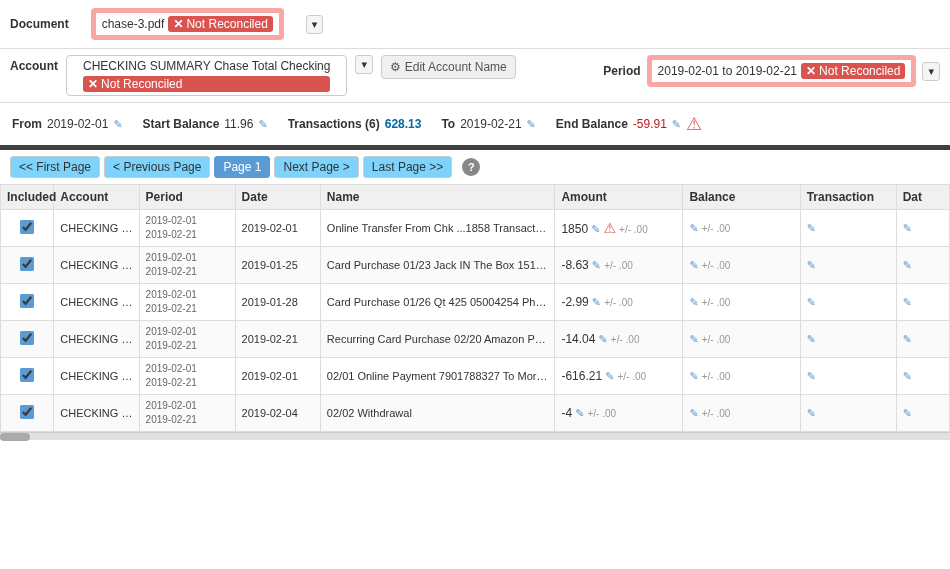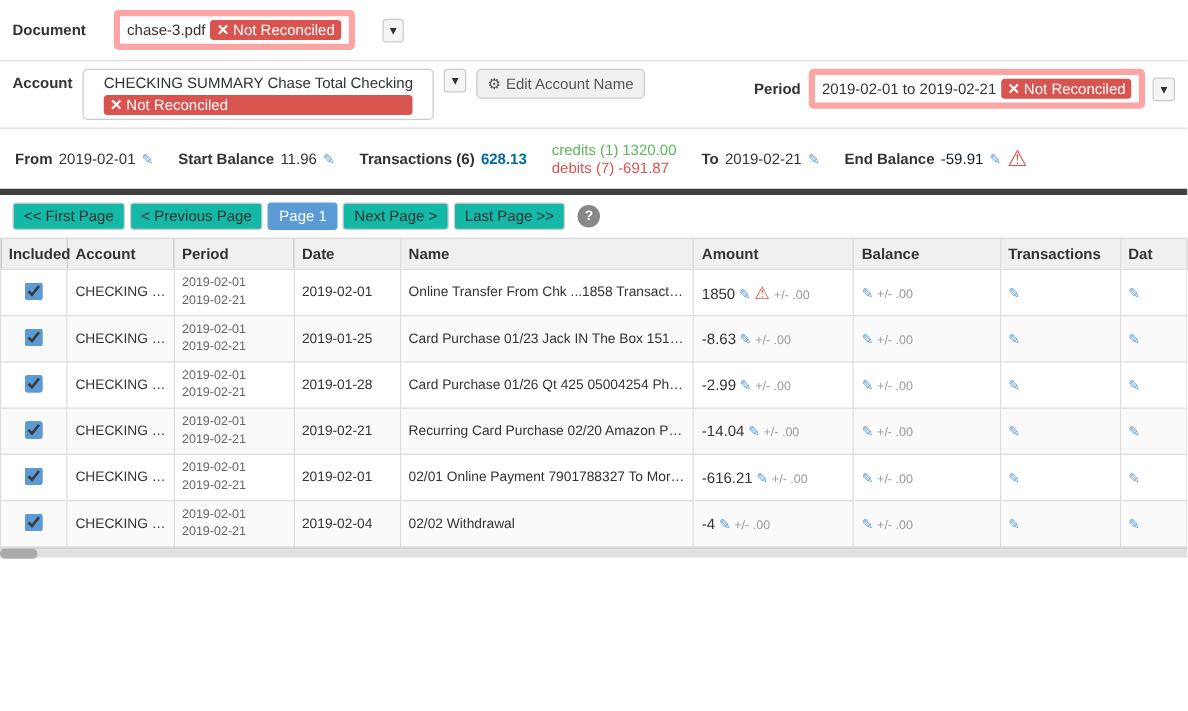--- a/index.html
+++ b/index.html
@@ -20,34 +20,34 @@
     .account-select-box .acct-badge { margin-top: 3px; }
     .edit-btn { background: #f0f0f0; border: 1px solid #ccc; border-radius: 4px; padding: 4px 8px; cursor: pointer; font-size: 11px; display: flex; align-items: center; gap: 4px; color: #555; }
     .edit-btn .gear { font-size: 12px; }
     .period-section { margin-left: auto; display: flex; align-items: center; gap: 6px; }
 
     .balance-row { display: flex; padding: 10px 12px; gap: 20px; flex-wrap: wrap; border-bottom: 5px solid #404040; }
     .balance-item { display: flex; align-items: center; gap: 5px; }
     .balance-item .lbl { font-weight: bold; }
     .edit-icon { color: #5b9bd5; cursor: pointer; font-size: 11px; }
     .green-text { color: #0369a1; font-weight: bold; }
-    .red-text { color: #0f172a; }
+    .red-text { color: #b91c1c; }
     .warning-icon { color: #d9534f; font-size: 18px; }
     .transactions-info { display: flex; flex-direction: column; }
     .credits-line { color: #5cb85c; font-size: 11px; }
     .debits-line { color: #d9534f; font-size: 11px; }
 
     .pagination-row { display: flex; align-items: center; padding: 6px 10px; gap: 4px; }
-    .page-btn { border: 1px solid #ccc; border-radius: 3px; padding: 3px 8px; cursor: pointer; background: #14b8a6; font-size: 12px; color: #333; }
+    .page-btn { border: 1px solid #ccc; border-radius: 3px; padding: 3px 8px; cursor: pointer; background: #7dd3fc; font-size: 12px; color: #333; }
     .page-btn.active { background: #5b9bd5; color: #fff; border-color: #5b9bd5; }
     .help-icon { width: 18px; height: 18px; border-radius: 50%; background: #888; color: #fff; display: flex; align-items: center; justify-content: center; font-size: 11px; font-weight: bold; cursor: pointer; margin-left: 6px; }
 
     .table-container { overflow-x: auto; margin: 0; }
     table { width: 100%; border-collapse: collapse; table-layout: fixed; }
-    thead tr { background: #000000; }
+    thead tr { background: #b91c1c; }
     th { border: 1px solid #ddd; padding: 5px 6px; text-align: left; font-size: 12px; font-weight: bold; background: #f0f0f0; }
     td { border: 1px solid #ddd; padding: 4px 6px; font-size: 11px; vertical-align: middle; white-space: nowrap; overflow: hidden; text-overflow: ellipsis; }
     tr:nth-child(even) { background: #fafafa; }
     .checkbox-cell { width: 24px; text-align: center; }
     .cb { width: 14px; height: 14px; accent-color: #5b9bd5; cursor: pointer; }
     .icon-edit { color: #5b9bd5; cursor: pointer; font-size: 11px; }
     .icon-warn { color: #d9534f; font-size: 14px; }
     .plus-minus { color: #999; font-size: 10px; cursor: pointer; }
     col.col-included { width: 50px; }
     col.col-account { width: 80px; }
@@ -117,28 +117,20 @@
   </div>
   <div class="balance-item">
     <span class="lbl">Start Balance</span>
     <span>11.96</span>
     <span class="edit-icon">✎</span>
   </div>
   <div class="balance-item">
     <span class="lbl">Transactions (6)</span>
     <span class="green-text">628.13</span>
   </div>
-  <div class="transactions-info">
-    <span class="credits-line">
-      <span>credits (1)</span> <span>1320.00</span>
-    </span>
-    <span class="debits-line">
-      <span>debits (7)</span> <span>-691.87</span>
-    </span>
-  </div>
   <div class="balance-item">
     <span class="lbl">To</span>
     <span>2019-02-21</span>
     <span class="edit-icon">✎</span>
   </div>
   <div class="balance-item">
     <span class="lbl">End Balance</span>
     <span class="red-text">-59.91</span>
     <span class="edit-icon">✎</span>
     <span class="warning-icon">⚠</span>
@@ -169,21 +161,21 @@
     </colgroup>
     <thead>
       <tr>
         <th>Included</th>
         <th>Account</th>
         <th>Period</th>
         <th>Date</th>
         <th>Name</th>
         <th>Amount</th>
         <th>Balance</th>
-        <th>Transactions</th>
+        <th>Transaction</th>
         <th>Dat</th>
       </tr>
     </thead>
     <tbody id="table-body">
     <tr>
           <td class="checkbox-cell"><input type="checkbox" class="cb" checked="" style=""></td>
           <td>CHECKING SUI</td>
           <td><span class="period-small">2019-02-01<br>2019-02-21</span></td>
           <td>2019-02-01</td>
           <td>Online Transfer From Chk ...1858 Transaction#</td>

